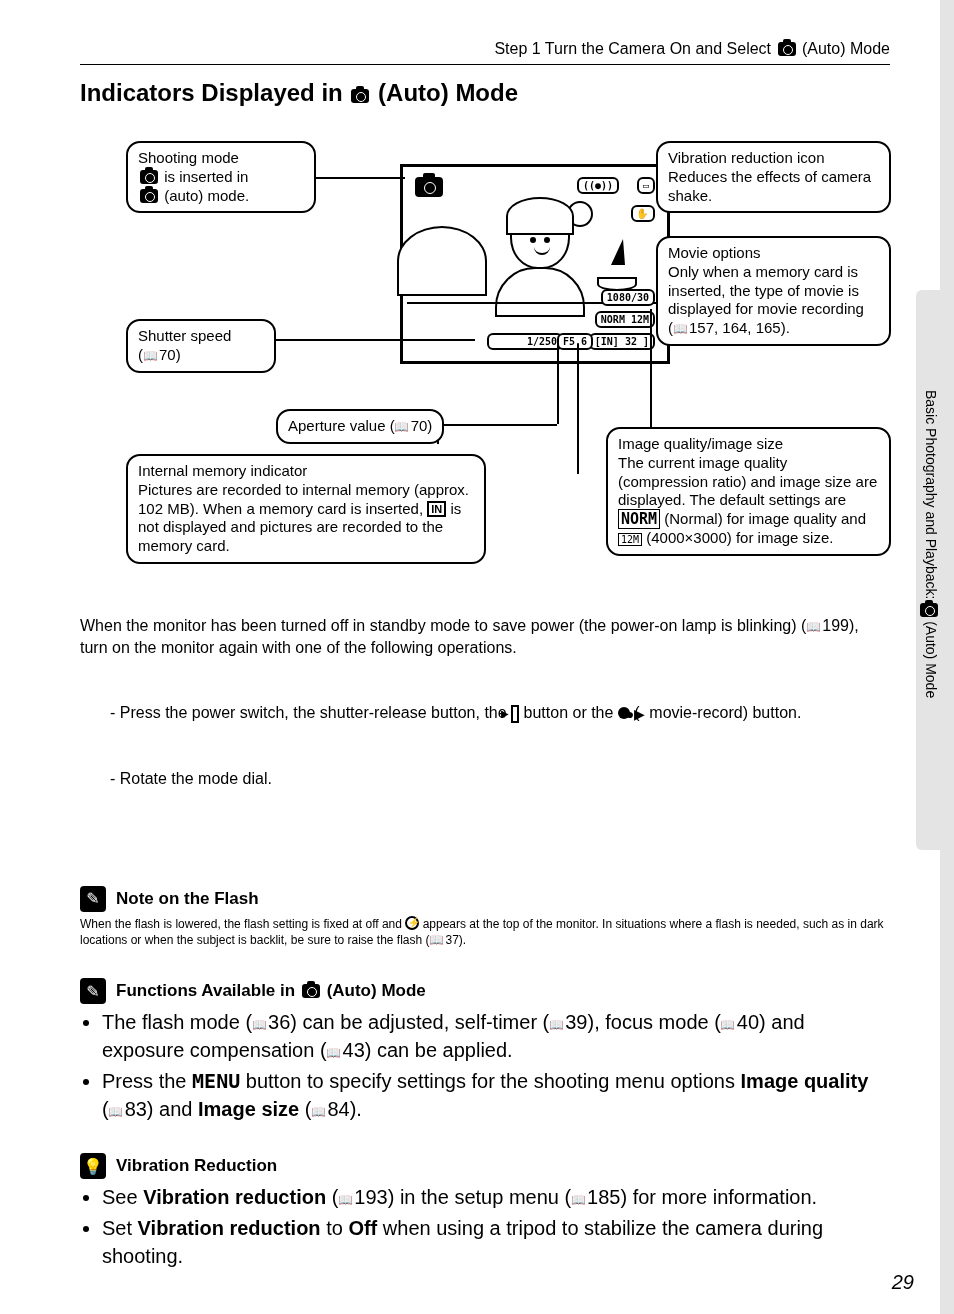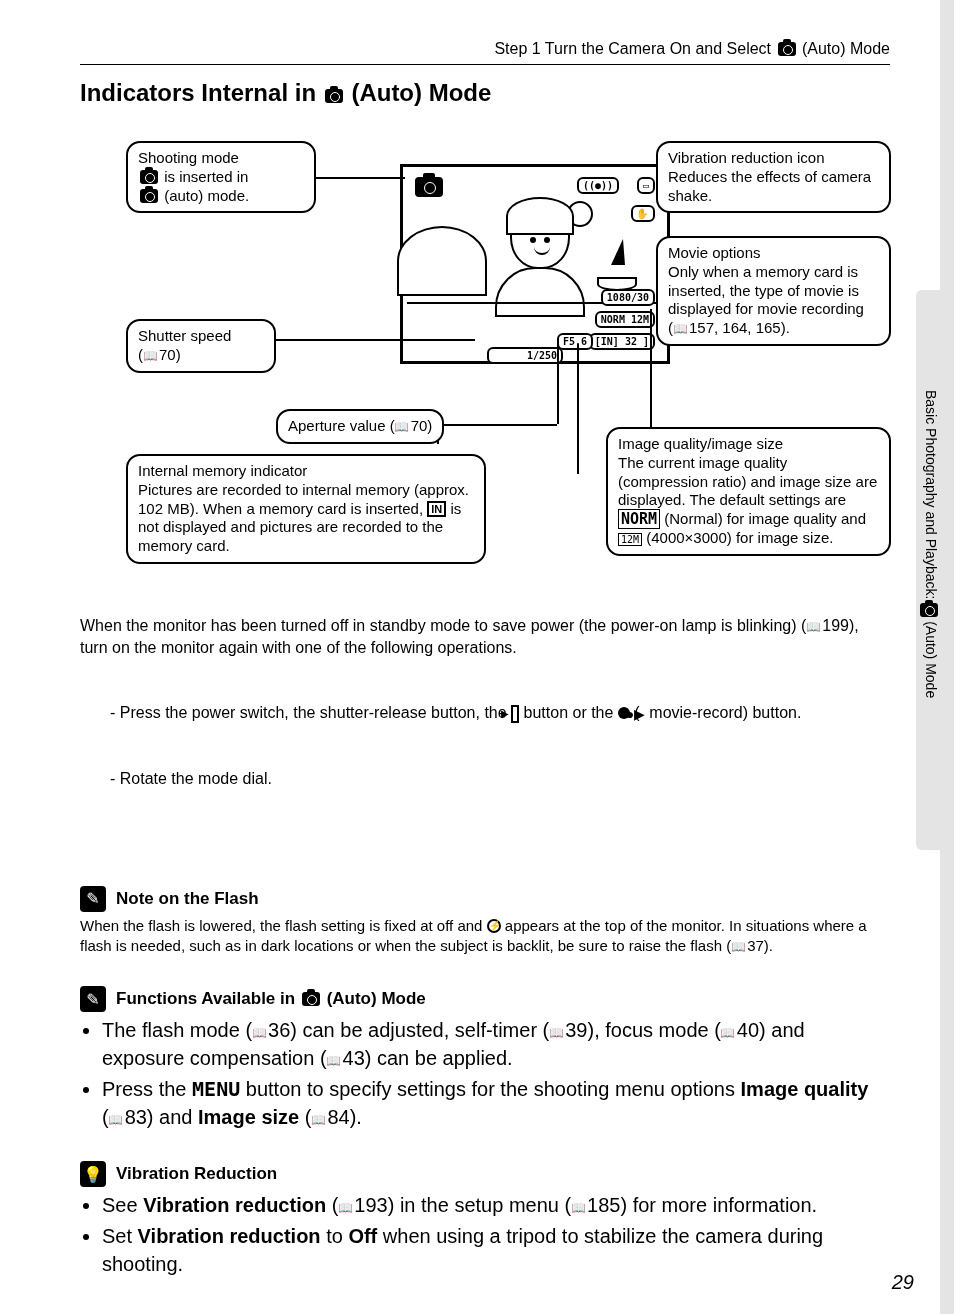--- a/index.html
+++ b/index.html
@@ -33,21 +33,21 @@
   .m-cam::before{content:"";position:absolute;top:-4px;left:8px;width:12px;height:4px;background:#000;border-radius:2px 2px 0 0;}
   .m-cam::after{content:"";position:absolute;top:5px;left:9px;width:10px;height:10px;border:1px solid #fff;border-radius:50%;}
   .book-icon::before { content:"📖"; font-size:12px; margin-right:1px;}
   .in-icon { display:inline-block; border:2px solid #000; font-weight:bold; font-size:11px; padding:0 2px; line-height:12px; vertical-align:1px;}
   .lead { position:absolute; background:#000; }
   .para { font-size: 16px; line-height: 1.35; margin: 6px 0; }
   .sub { margin-left: 30px; text-indent: -14px; padding-left:14px;margin-top:44px;}
   .note-head { display:flex; align-items:center; gap:10px; margin: 30px 0 4px 0; }
   .note-icon { width:26px; height:26px; background:#000; border-radius:4px; color:#fff; display:flex; align-items:center; justify-content:center; font-size:16px;}
   .note-head b { font-size:17px; }
-  .small { font-size: 15px; line-height:1.35; }
+  .small { font-size: 12px; line-height:1.35; }
   ul.bul { list-style: disc; padding-left: 22px; }
   ul.bul li { font-size:20px; line-height:1.4; margin:3px 0; }
   .sidetab { position:absolute; right:-14px; top:290px; width:38px; height:560px; background:#e4e4e4; border-radius:6px 0 0 6px;}
   .vside { position:absolute; right:0px; top:390px; writing-mode: vertical-rl; font-size:14px; }
   .pagenum { position:absolute; right:26px; bottom:20px; font-style:italic; font-size:20px;}
   .flashcircle{ display:inline-block; width:14px; height:14px; border:2px solid #000; border-radius:50%; vertical-align:-2px; position:relative;}
   .flashcircle::after{content:"⚡"; position:absolute; left:1px; top:-2px; font-size:10px;}
   .play-icon{display:inline-block;border:2px solid #000; padding:0 2px; font-size:10px; vertical-align:1px;}
   .dot{display:inline-block;width:12px;height:12px;background:#000;border-radius:50%;vertical-align:-1px;}
   .movrec{display:inline-block;font-size:14px;vertical-align:-1px;}
@@ -63,21 +63,21 @@
     <span>(Auto) Mode</span>
   </div>
 
   <div class="breadcrumb">
     <span>Step 1 Turn the Camera On and Select</span>
     <span class="cam-icon"></span>
     <span>(Auto) Mode</span>
   </div>
 
   <h1>
-    <span>Indicators Internal in</span>
+    <span>Indicators Displayed in</span>
     <span class="cam-icon"></span>
     <span>(Auto) Mode</span>
   </h1>
 
   <div class="diagram">
 
     <div class="monitor">
       <div class="monitor-inner">
         <div class="sky"></div>
         <div class="hill"></div>
@@ -96,21 +96,21 @@
             <div class="body"></div>
           </div>
         <div class="water"></div>
         <div class="m-cam"></div>
         <div class="chip" style="left:170px; top:6px;">((●))</div>
         <div class="chip" style="right:8px; top:6px;">▭</div>
         <div class="chip" style="right:8px; top:34px;">✋</div>
         <div class="chip" style="right:8px; top:118px;">1080/30</div>
         <div class="chip" style="right:8px; top:140px;">NORM 12M</div>
         <div class="chip" style="right:8px; top:162px;">[IN] 32 ]</div>
-        <div class="chip" style="left:80px; top:176px;padding-left:38px;">1/250</div>
+        <div class="chip" style="left:80px; top:162px;padding-left:38px;">1/250</div>
         <div class="chip" style="left:150px; top:162px;">F5.6</div>
       </div>
     </div>
 
     <div class="lead" style="left:195px; top:48px; width:130px; height:2px;"></div>
     <div class="lead" style="left:195px; top:210px; width:200px; height:2px;"></div>
     <div class="lead" style="left:357px; top:295px; width:2px; height:20px;"></div>
     <div class="lead" style="left:357px; top:295px; width:120px; height:2px;"></div>
     <div class="lead" style="left:477px; top:215px; width:2px; height:80px;"></div>
     <div class="lead" style="left:497px; top:215px; width:2px; height:130px;"></div>

